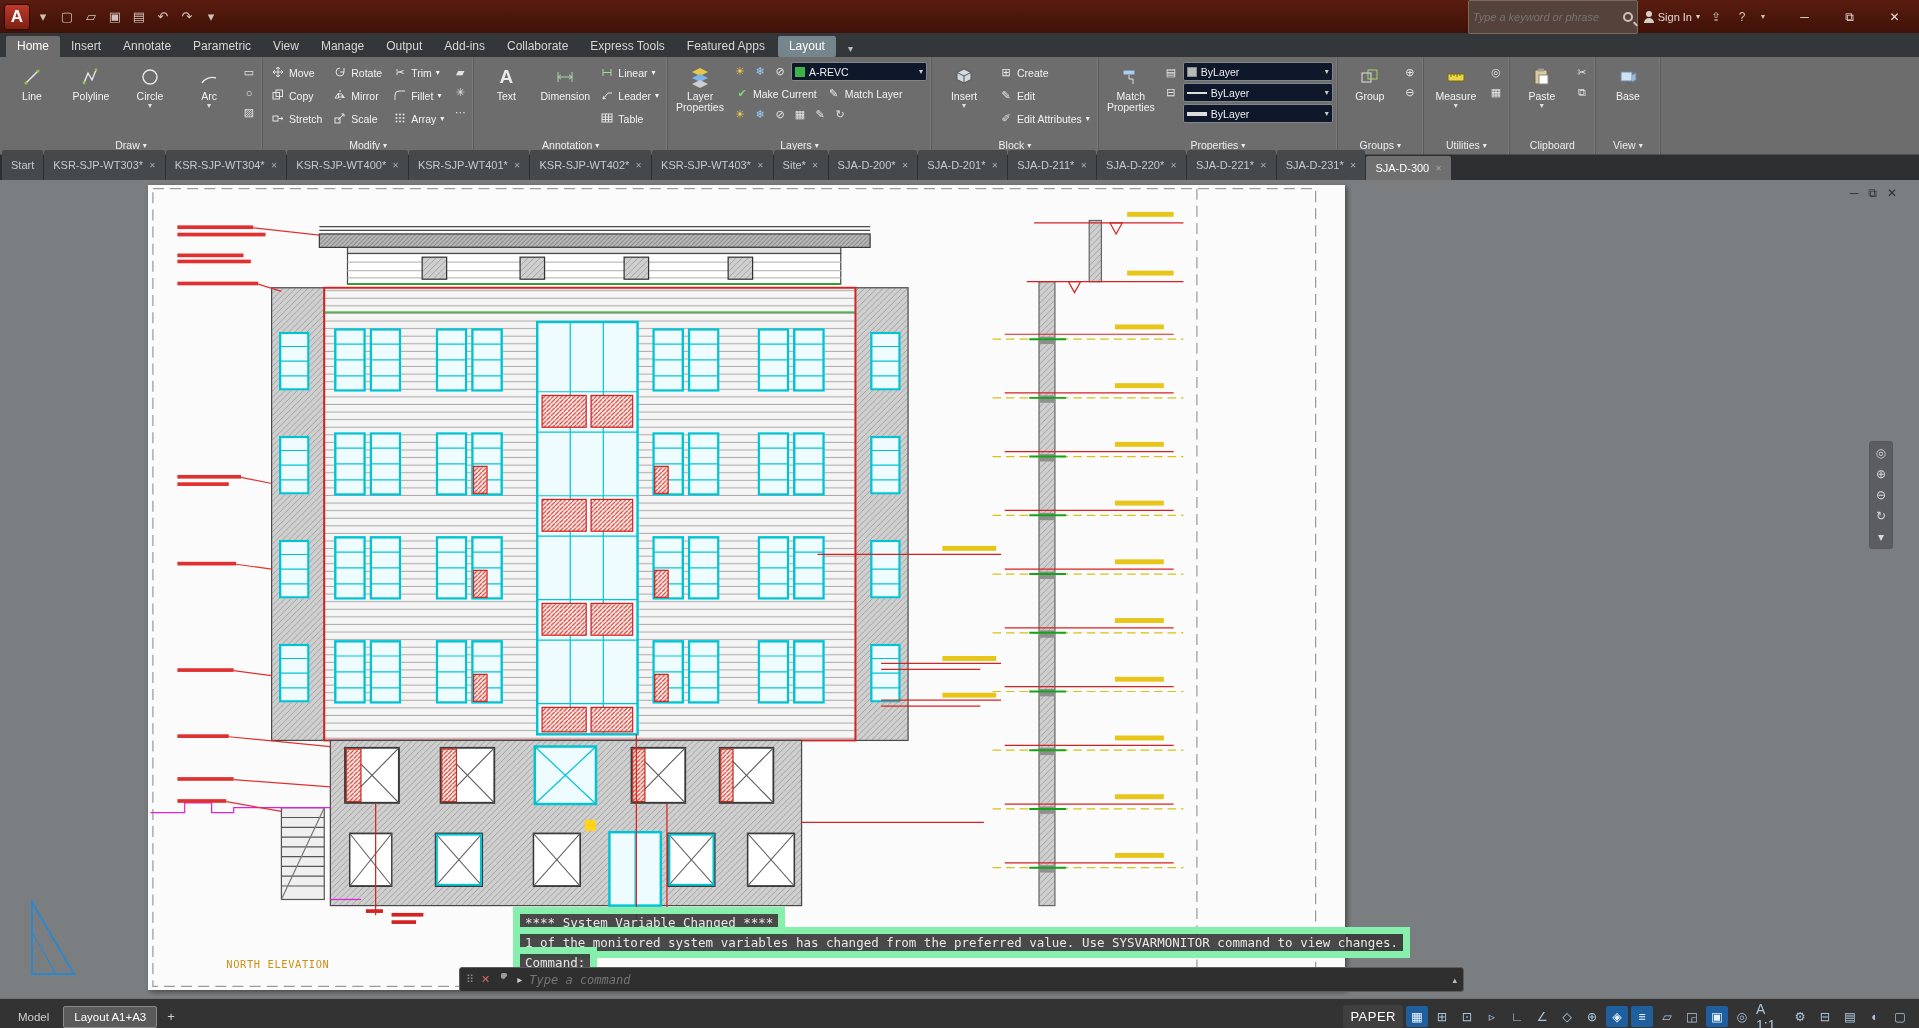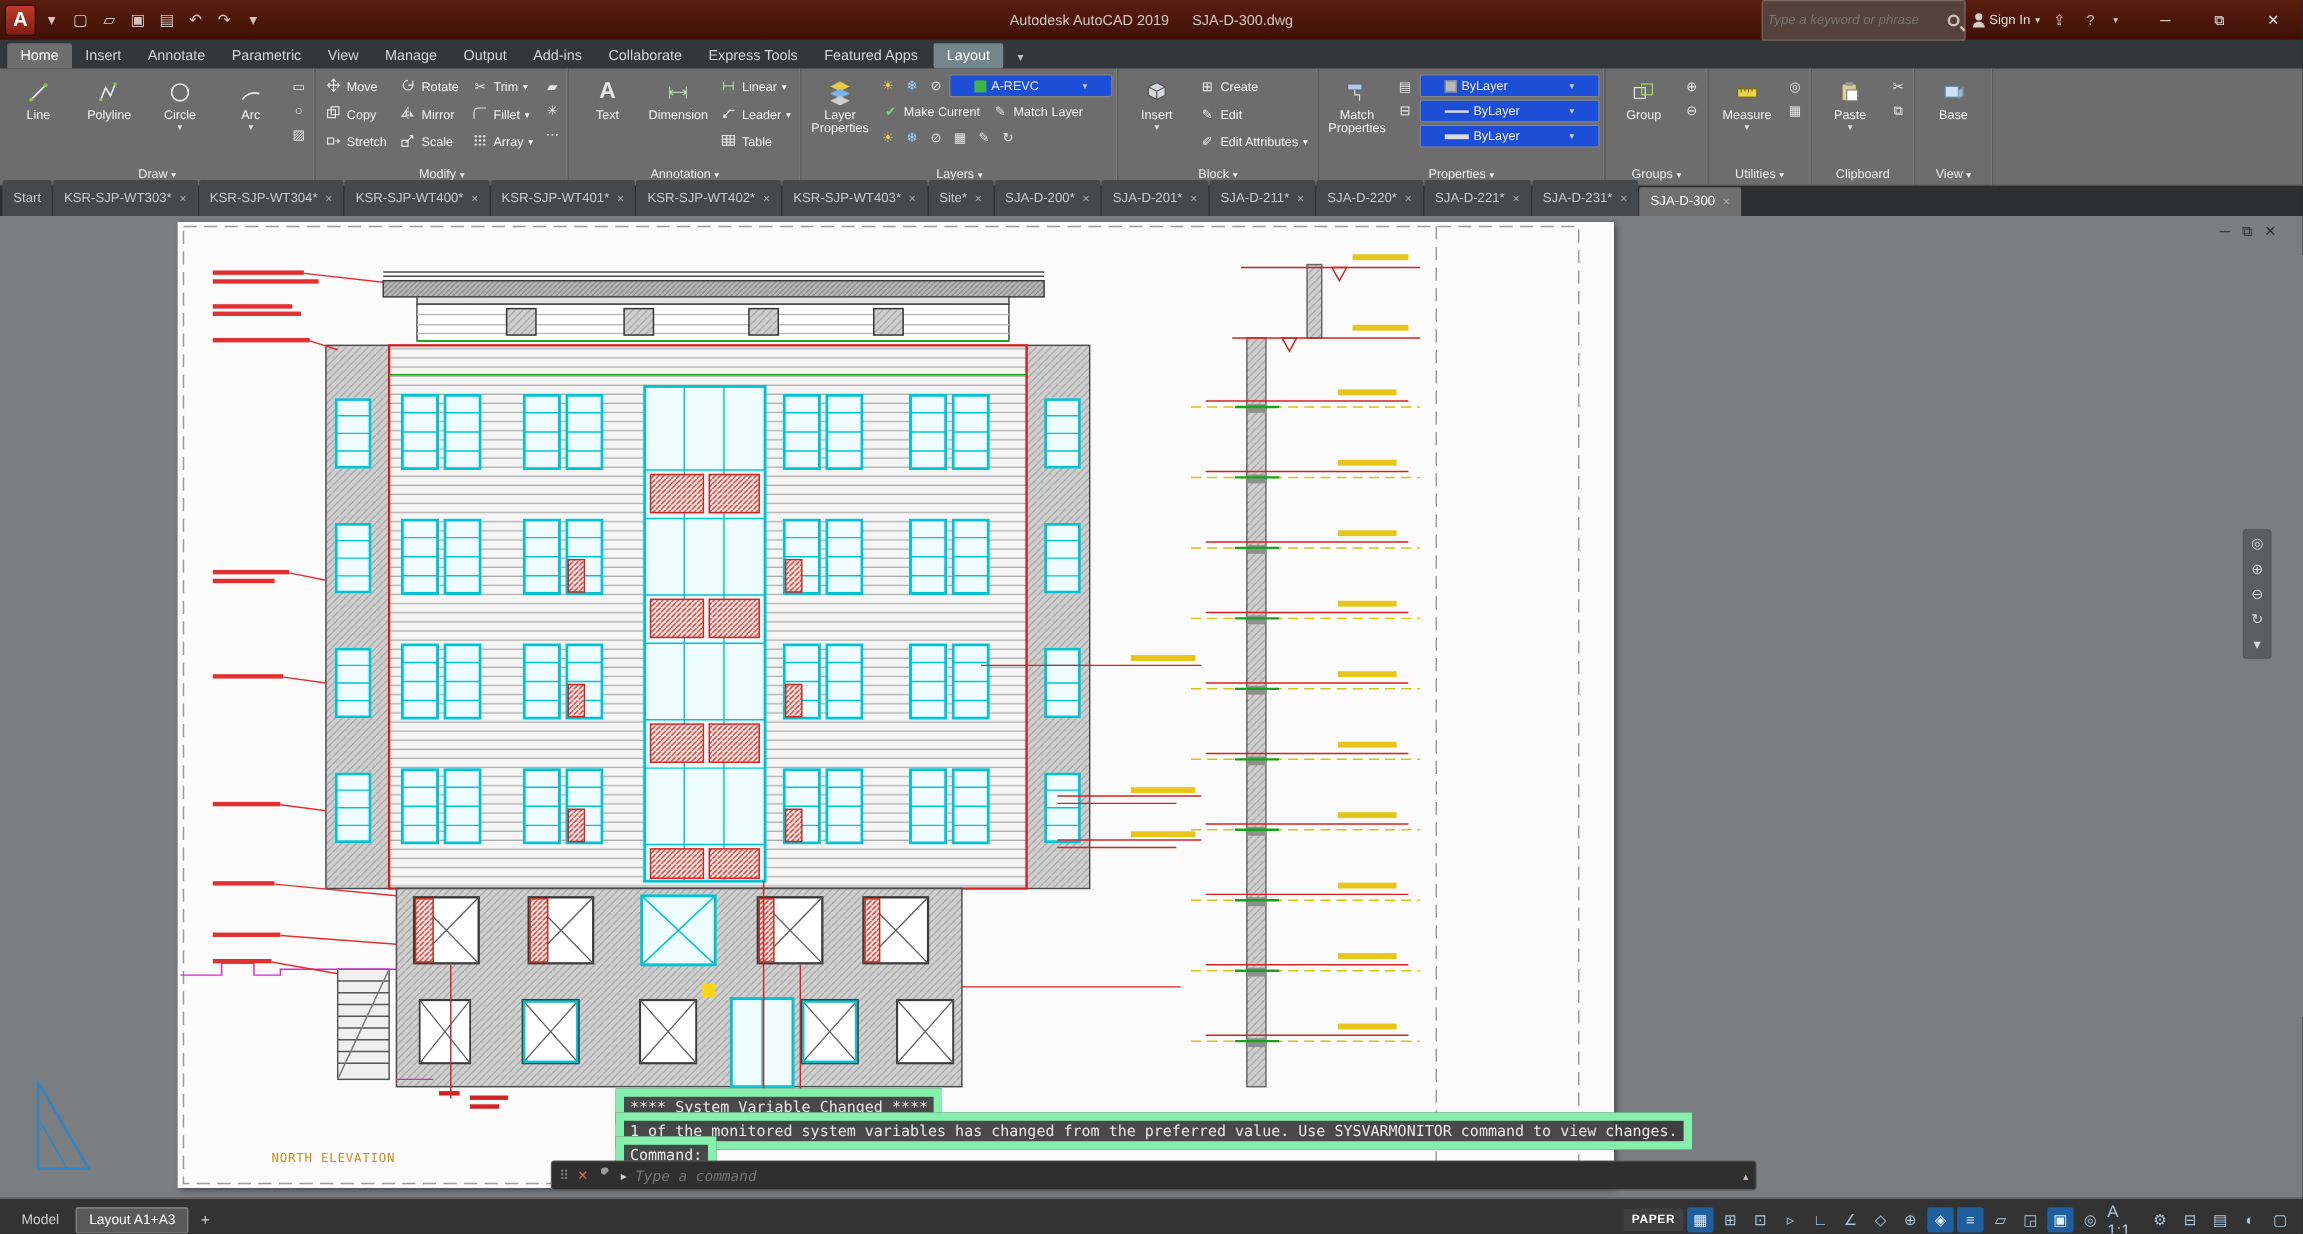--- a/index.html
+++ b/index.html
@@ -56,22 +56,22 @@
   .bi { height:28px; display:flex; align-items:center; justify-content:center; }
   .bl { font-size:10.5px; color:#f2f2f2; line-height:11px; }
   .bcaret { font-size:8px; color:#e0e0e0; line-height:8px; }
   .col { display:flex; flex-direction:column; justify-content:flex-start; gap:2px; padding-top:2px; }
   .rowbtn { display:flex; align-items:center; gap:4px; height:21px; padding:0 4px; border-radius:2px;
             font-size:10.5px; color:#f2f2f2; white-space:nowrap; }
   .mi { width:14px; text-align:center; font-size:11px; color:#e8e8e8; }
   .minicol { display:flex; flex-direction:column; gap:3px; padding-top:4px; }
   .sic { width:18px; height:17px; display:flex; align-items:center; justify-content:center;
          font-size:11px; color:#e3e3e3; border-radius:2px; }
-  .combo { display:flex; align-items:center; gap:4px; background:#1d4ed8; border:1px solid #80878a;
-           border-radius:2px; height:19px; padding:0 20px; font-size:10.5px; color:#eee; }
+  .combo { display:flex; align-items:center; gap:4px; background:#0f172a; border:1px solid #80878a;
+           border-radius:2px; height:19px; padding:0 3px; font-size:10.5px; color:#eee; }
   .combo .caret { margin-left:auto; font-size:8px; color:#ccc; }
   .swatch { width:10px; height:10px; display:inline-block; }
   .ltline { width:20px; border-top:2px solid #ddd; }
   .lwline { width:20px; border-top:4px solid #ddd; }
   .iconrow { display:flex; gap:2px; align-items:center; }
   .y { color:#f0cc4a !important; } .b { color:#9ad2ff !important; } .g { color:#7fd47f !important; }
 
   
   .doctabs { height:25px; background:#2d2f31; display:flex; align-items:flex-end; padding-left:2px; }
   .dtab { display:flex; align-items:center; gap:6px; background:#46494c; color:#c9c9c9;
@@ -107,45 +107,41 @@
                 font-style:italic; font-size:12px; font-family:"DejaVu Sans Mono",monospace; }
   .dock .up { color:#bbb; font-size:9px; }
 
   
   .statusbar { height:36px; background:#333333; border-top:1px solid #737373; display:flex;
                align-items:center; padding:0 8px; gap:4px; }
   .stab { color:#d0d0d0; font-size:11.5px; padding:4px 10px; }
   .stab.active { background:#5a5a5a; border:1px solid #8a8a8a; color:#fff; border-radius:2px; }
   .plus { color:#d0d0d0; font-size:13px; padding:0 6px; }
   .sright { margin-left:auto; display:flex; align-items:center; gap:3px; }
-  .space-btn { color:#fff; font-weight:bold; font-size:10px; background:#3f3f3f;
+  .space-btn { color:#fff; font-weight:normal; font-size:13px; background:#3f3f3f;
                padding:4px 7px; border-radius:2px; letter-spacing:.5px; }
   .st { width:22px; height:21px; display:flex; align-items:center; justify-content:center;
         color:#a9c4da; font-size:12.5px; border-radius:2px; }
   .st.on { background:#1f5f9e; color:#e4f2ff; }
   .st.small { font-size:14px; width:30px; }
 </style>
 </head>
 <body>
 
 <div class="titlebar">
   <div class="qat">
     <div class="logo">A</div>
     <span class="qbtn">▾</span>
     <span class="qbtn">▢</span>
     <span class="qbtn">▱</span>
     <span class="qbtn">▣</span>
     <span class="qbtn">▤</span>
     <span class="qbtn">↶</span>
     <span class="qbtn">↷</span>
     <span class="qbtn">▾</span>
-  </div>
-  <div class="t-center">
-    <span>Autodesk AutoCAD 2019</span>
-    <span>SJA-D-300.dwg</span>
   </div>
   <div class="t-right">
     <div class="searchbox">
       <input placeholder="Type a keyword or phrase" style="">
       <span class="mag"></span>
     </div>
     <div class="signin">
       <span class="person"></span>
       <span>Sign In</span>
       <span style="font-size:8px">▾</span>

